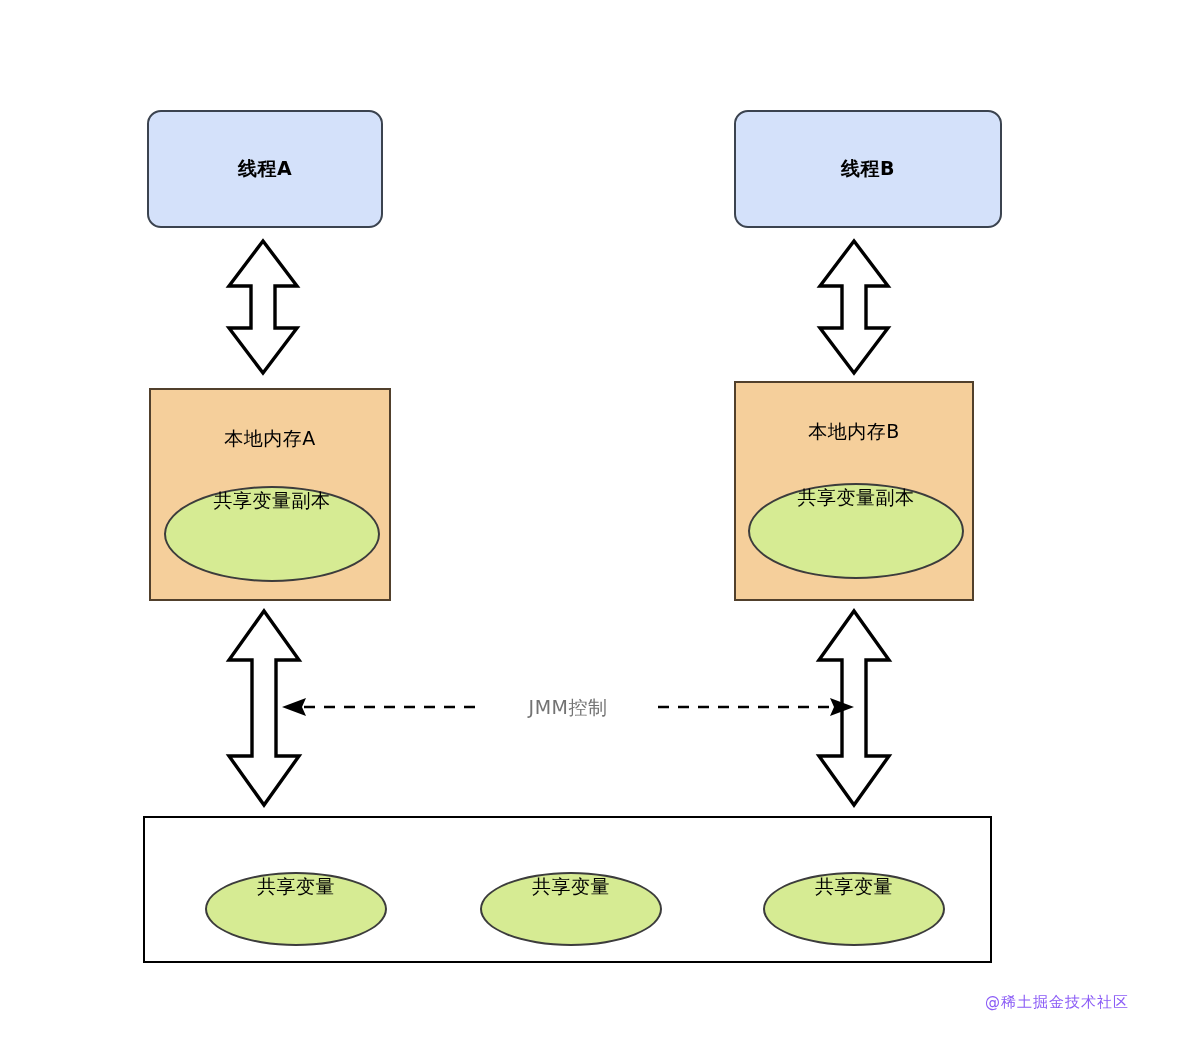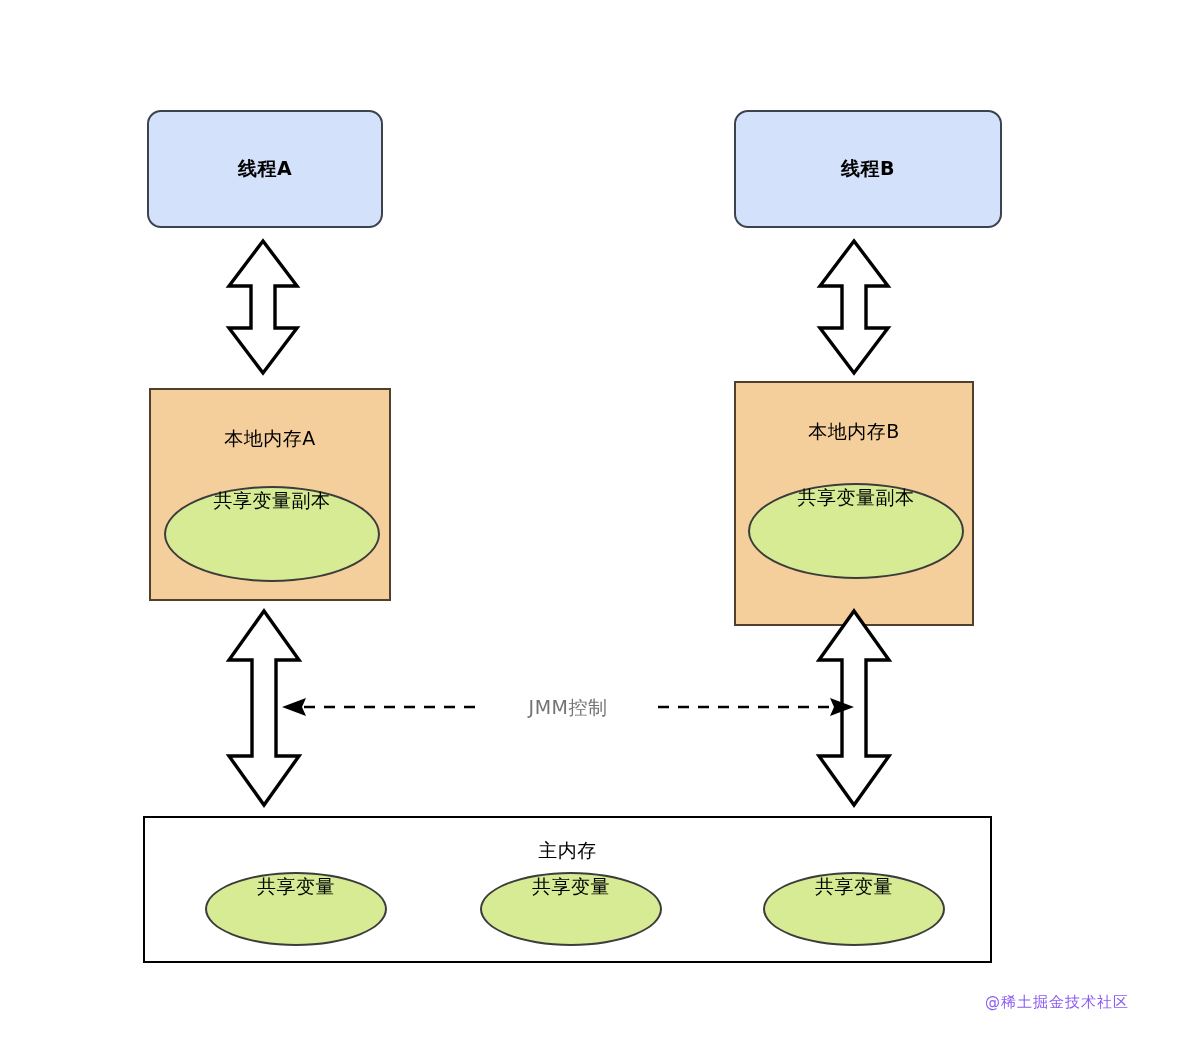--- a/index.html
+++ b/index.html
@@ -135,21 +135,21 @@
     <polygon points="38,3 72,48 50,48 50,90 72,90 38,135 4,90 26,90 26,48 4,48" fill="#ffffff" stroke="#000000" stroke-width="3.4" stroke-linejoin="miter"></polygon>
   </svg>
 
   <div class="node localmem-box" style="left:149px; top:388px; width:242px; height:213px;">
     <span class="localmem-label">本地内存A</span>
     <div class="ellipse" style="left:13px; top:96px; width:216px; height:96px;">
       <span class="ellipse-label">共享变量副本</span>
     </div>
   </div>
 
-  <div class="node localmem-box" style="left:734px; top:381px; width:240px; height:245px;">
+  <div class="node localmem-box" style="left:734px; top:381px; width:240px; height:220px;">
     <span class="localmem-label">本地内存B</span>
     <div class="ellipse" style="left:12px; top:100px; width:216px; height:96px;">
       <span class="ellipse-label">共享变量副本</span>
     </div>
   </div>
 
   <svg class="block-arrow" style="left:224px; top:608px;" width="80" height="200" viewBox="0 0 80 200">
     <polygon points="40,3 75,52 52,52 52,148 75,148 40,197 5,148 28,148 28,52 5,52" fill="#ffffff" stroke="#000000" stroke-width="3.4" stroke-linejoin="miter"></polygon>
   </svg>
 
@@ -161,21 +161,20 @@
 
     <polygon points="4,17 28,8 24,17 28,26" fill="#000000"></polygon>
     <line x1="26" y1="17" x2="200" y2="17" stroke="#000000" stroke-width="2.6" stroke-dasharray="11 9"></line>
 
     <line x1="380" y1="17" x2="554" y2="17" stroke="#000000" stroke-width="2.6" stroke-dasharray="11 9"></line>
     <polygon points="576,17 552,8 556,17 552,26" fill="#000000"></polygon>
   </svg>
   <div class="jmm-label" style="left:480px; top:695px; width:176px;">JMM控制</div>
 
   <div class="node mainmem-box" style="left:143px; top:816px; width:849px; height:147px;">
-    <span class="mainmem-label">主内存</span>
 
     <div class="ellipse" style="left:60px; top:54px; width:182px; height:74px;">
       <span class="ellipse-label">共享变量</span>
     </div>
 
     <div class="ellipse" style="left:335px; top:54px; width:182px; height:74px;">
       <span class="ellipse-label">共享变量</span>
     </div>
 
     <div class="ellipse" style="left:618px; top:54px; width:182px; height:74px;">

